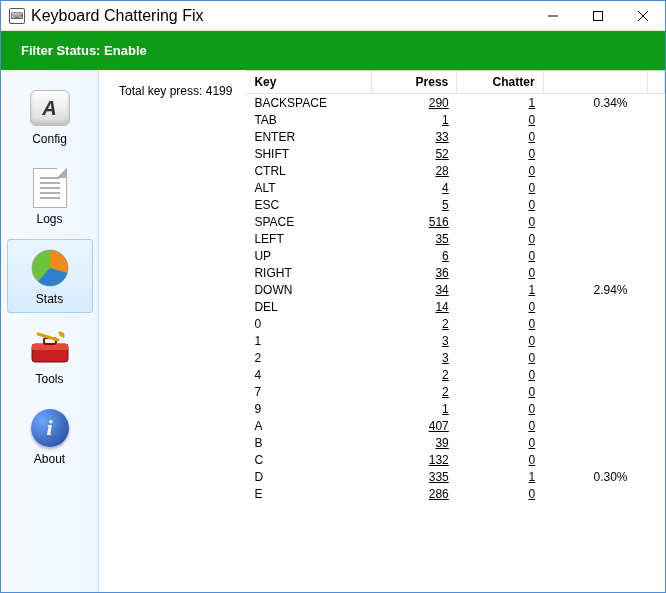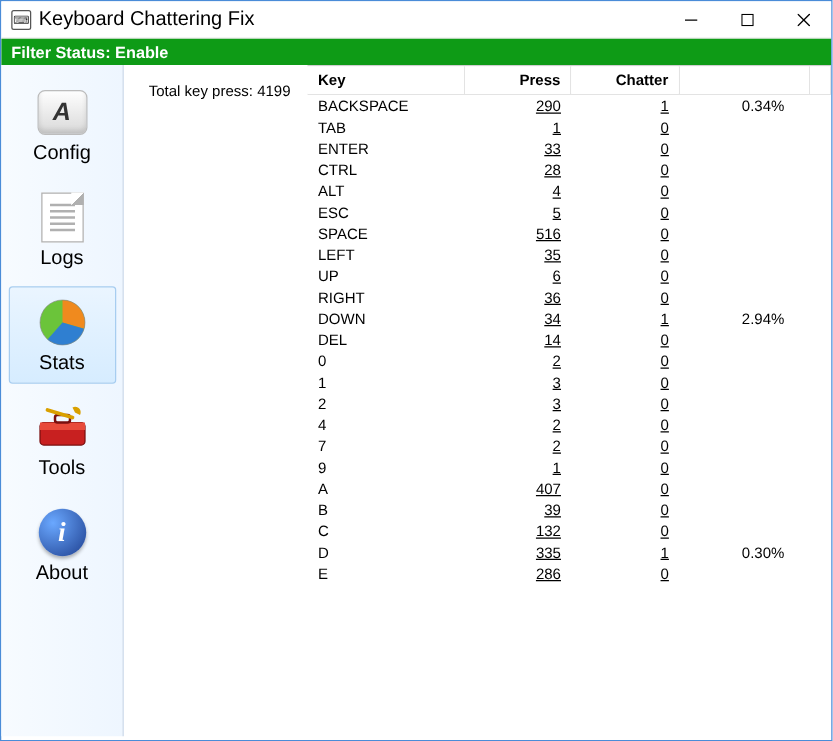--- a/index.html
+++ b/index.html
@@ -29,25 +29,25 @@
     font-size: 9px; color: #333;
   }
   .titlebar .title { flex: 1; font-size: 16px; color: #000; }
   .titlebar .winbtn {
     width: 45px; height: 29px;
     display: flex; align-items: center; justify-content: center;
     font-size: 13px; color: #000;
   }
 
   .statusbar {
-    height: 21px;
+    height: 39px;
     background: #0e9b16;
     color: #fff;
     display: flex; align-items: center;
-    padding-left: 8px;
+    padding-left: 20px;
     font-size: 13px;
     font-weight: bold;
   }
 
   .body {
     display: flex;
     height: calc(100% - 54px);
   }
 
   .sidebar {
@@ -68,21 +68,21 @@
   }
   .nav-item.selected {
     background: linear-gradient(to bottom,#eaf5ff,#d6ecff);
     border: 1px solid #a7cdf0;
   }
   .nav-item .icon-box {
     width: 48px; height: 40px;
     display: flex; align-items: center; justify-content: center;
     margin-bottom: 4px;
   }
-  .nav-item .label { font-size: 16px; color: #000; }
+  .nav-item .label { font-size: 12px; color: #000; }
 
   .main {
     flex: 1;
     display: flex; 
     overflow: hidden;
   }
   .summary {
     padding: 14px 14px 10px 20px;
     font-size: 12px; color: #000;
   }
@@ -283,20 +283,27 @@
               <td></td>
             </tr>
             <tr>
               <td>ENTER</td>
               <td class="num">33</td>
               <td class="num">0</td>
               <td class="pct"></td>
               <td></td>
             </tr>
             <tr>
+              <td>SHIFT</td>
+              <td class="num">52</td>
+              <td class="num">0</td>
+              <td class="pct"></td>
+              <td></td>
+            </tr>
+            <tr>
               <td>CTRL</td>
               <td class="num">28</td>
               <td class="num">0</td>
               <td class="pct"></td>
               <td></td>
             </tr>
             <tr>
               <td>ALT</td>
               <td class="num">4</td>
               <td class="num">0</td>

